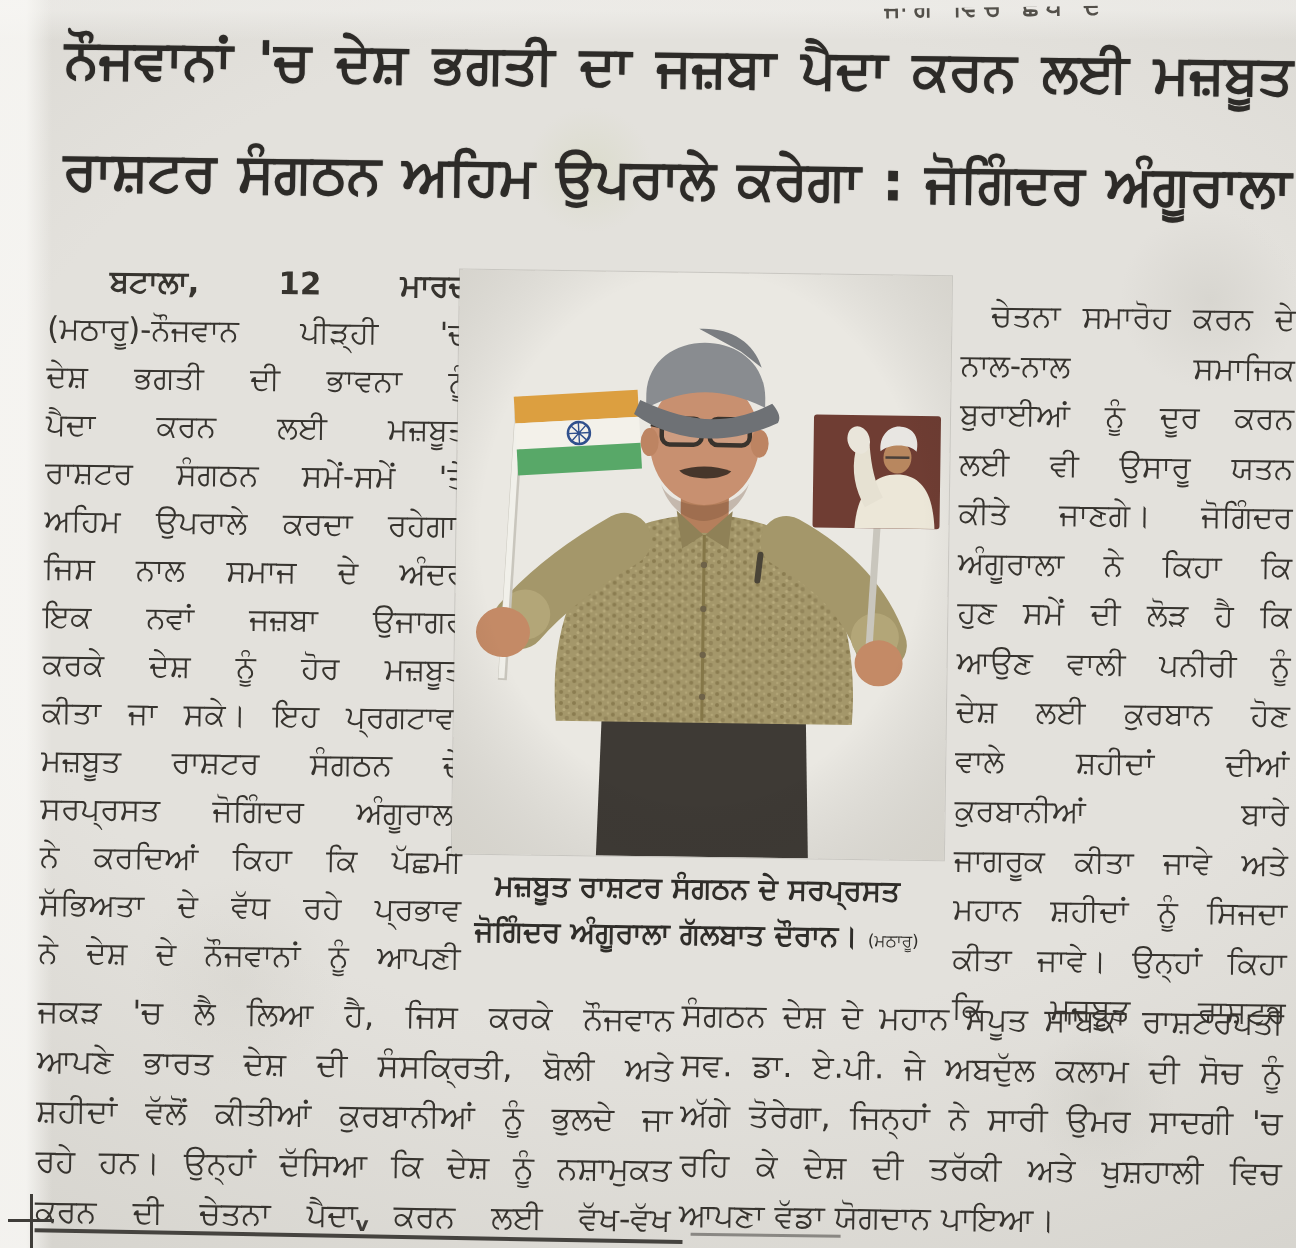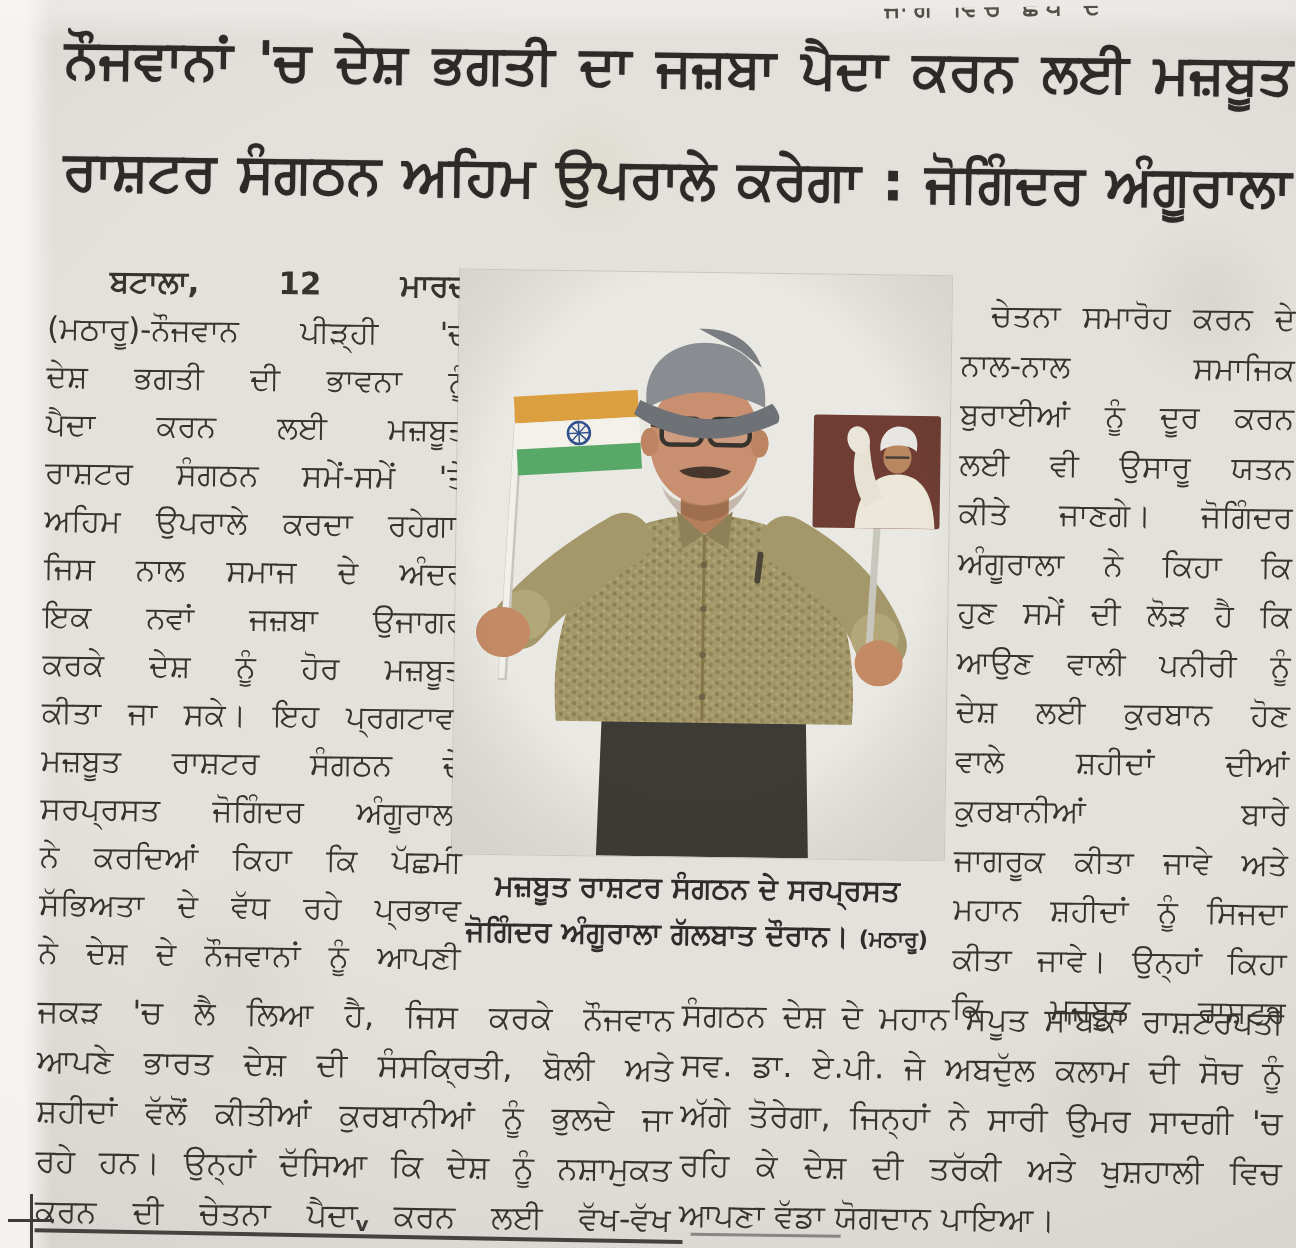--- a/index.html
+++ b/index.html
@@ -58,21 +58,21 @@
   #photo{
     position:absolute;left:456px;top:272px;width:492px;height:584px;
     background:#eae8e2;box-shadow:0 0 0 1px rgba(120,118,110,.25), inset 0 0 40px rgba(150,145,135,.25);
   }
   #photo svg{display:block;width:100%;height:100%;}
 
   #caption{
     position:absolute;left:452px;top:864px;width:500px;
     font-weight:bold;color:#2f2d29;font-size:29px;line-height:46px;text-align:center;
   }
-  #caption .credit{font-size:22px;font-weight:bold;}
+  #caption .credit{font-size:17px;font-weight:normal;}
 
   
   #topfrag{
     position:absolute;left:876px;top:0;width:390px;height:15px;overflow:hidden;
     color:#53504a;transform:rotate(-1.6deg);
   }
   #topfrag span{
     position:relative;top:-16px;display:block;
     font-size:26px;font-weight:bold;letter-spacing:6px;white-space:nowrap;
   }

